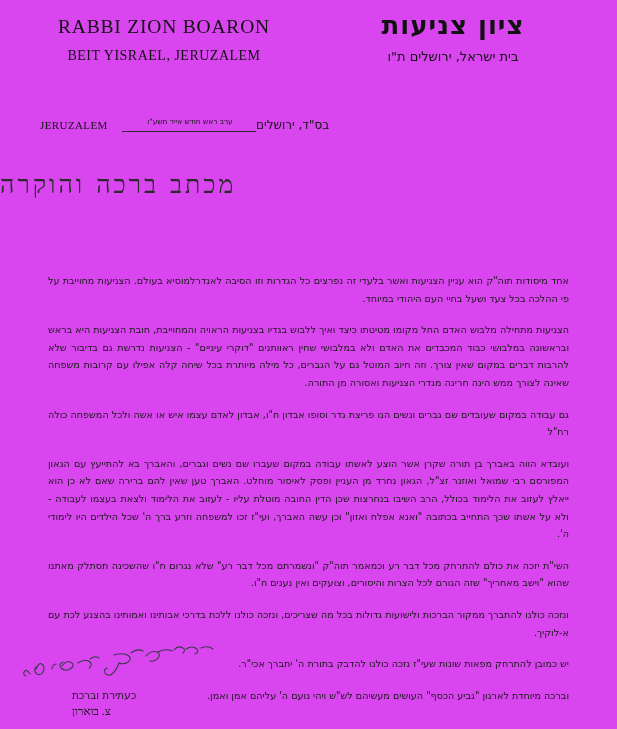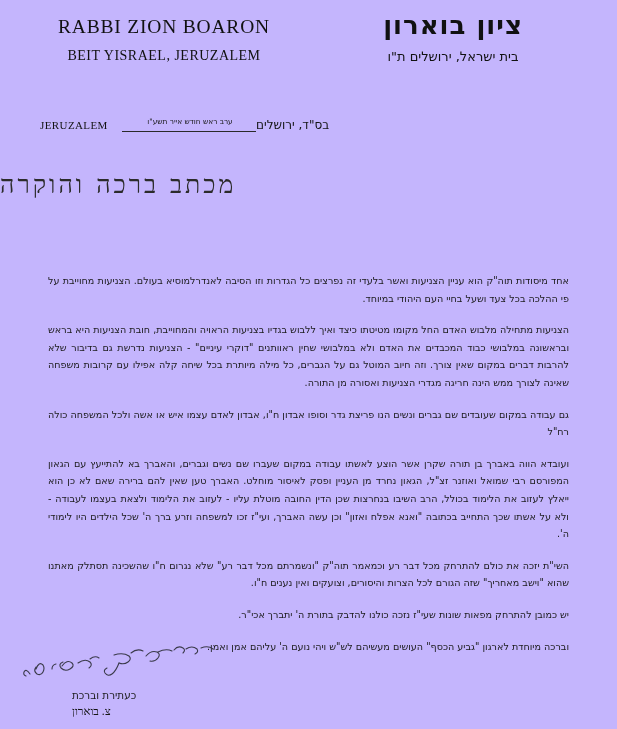--- a/index.html
+++ b/index.html
@@ -12,21 +12,21 @@
     height: 729px;
     position: relative;
     font-family: "DejaVu Sans", sans-serif;
     color: #1c1c1c;
     overflow: hidden;
   }
 
   .page {
     position: absolute;
     inset: 0;
-    background: #c4b5fd;
+    background: #d946ef;
   }
 
   
   .letterhead {
     position: absolute;
     top: 8px;
     left: 0;
     width: 617px;
     height: 72px;
   }
@@ -216,21 +216,21 @@
 <body>
 
 <div class="page">
 
   <div class="letterhead">
     <div class="lh-left">
       <div class="lh-name-en">RABBI ZION BOARON</div>
       <div class="lh-sub-en">BEIT YISRAEL, JERUZALEM</div>
     </div>
     <div class="lh-right">
-      <div class="lh-name-he">ציון בוארון</div>
+      <div class="lh-name-he">ציון צניעות</div>
       <div class="lh-sub-he">בית ישראל, ירושלים ת"ו</div>
     </div>
   </div>
 
   <div class="dateline">
     <span class="dl-city-en">JERUZALEM</span>
     <span class="dl-rule"></span>
     <span class="dl-date-he">ערב ראש חודש אייר תשע"ו</span>
     <span class="dl-bsd">בס"ד, ירושלים</span>
   </div>
@@ -239,20 +239,21 @@
 
   <div class="salutation">
   </div>
 
   <div class="body-block" style="top:272px;">
     <p>אחד מיסודות תוה"ק הוא עניין הצניעות ואשר בלעדי זה נפרצים כל הגדרות וזו הסיבה לאנדרלמוסיא בעולם. הצניעות מחוייבת על פי ההלכה בכל צעד ושעל בחיי העם היהודי במיוחד.</p>
     <p>הצניעות מתחילה מלבוש האדם החל מקומו מטיטתו כיצד ואיך ללבוש בגדיו בצניעות הראויה והמחוייבת, חובת הצניעות היא בראש ובראשונה במלבושי כבוד המכבדים את האדם ולא במלבושי שחין ראוותנים "דוקרי עיניים" - הצניעות נדרשת גם בדיבור שלא להרבות דברים במקום שאין צורך. וזה חיוב המוטל גם על הגברים, כל מילה מיותרת בכל שיחה קלה אפילו עם קרובות משפחה שאינה לצורך ממש הינה חריגה מגדרי הצניעות ואסורה מן התורה.</p>
     <p>גם עבודה במקום שעובדים שם גברים ונשים הנו פריצת גדר וסופו אבדון ח"ו, אבדון לאדם עצמו איש או אשה ולכל המשפחה כולה רח"ל</p>
     <p>ועובדא הווה באברך בן תורה שקרן אשר הוצע לאשתו עבודה במקום שעברו שם נשים וגברים, והאברך בא להתייעץ עם הגאון המפורסם רבי שמואל ואוזנר זצ"ל, הגאון נחרד מן העניין ופסק לאיסור מוחלט. האברך טען שאין להם ברירה שאם לא כן הוא ייאלץ לעזוב את הלימוד בכולל, הרב השיבו בנחרצות שכן הדין החובה מוטלת עליו - לעזוב את הלימוד ולצאת בעצמו לעבודה - ולא על אשתו שכך התחייב בכתובה "ואנא אפלח ואזון" וכן עשה האברך, ועי"ז זכו למשפחה וזרע ברך ה' שכל הילדים היו לימודי ה'.</p>
     <p>השי"ת יזכה את כולם להתרחק מכל דבר רע וכמאמר תוה"ק "ונשמרתם מכל דבר רע" שלא נגרום ח"ו שהשכינה תסתלק מאתנו שהוא "וישב מאחריך" שזה הגורם לכל הצרות והיסורים, וצועקים ואין נענים ח"ו.</p>
+    <p>ונזכה כולנו להתברך ממקור הברכות ולישועות גדולות בכל מה שצריכים, ונזכה כולנו ללכת בדרכי אבותינו ואמותינו בהצנע לכת עם א-לוקיך.</p>
     <p>יש כמובן להתרחק מפאות שונות שעי"ז נזכה כולנו להדבק בתורת ה' יתברך אכי"ר.</p>
     <p>וברכה מיוחדת לארגון "גביע הכסף" העושים מעשיהם לש"ש ויהי נועם ה' עליהם אמן ואמן.</p>
   </div>
 
   <div class="signature-area">
     <svg class="sig-scribble" viewBox="0 0 210 34">
       <g fill="none" stroke="#3a3a4a" stroke-width="1.1" stroke-linecap="round" stroke-linejoin="round">
         <path d="M128 12 q5 -6 11 -4 q4 2 1 6 q-3 4 -8 3"></path>
         <path d="M140 8 q8 -4 14 -1"></path>
         <path d="M156 6 q4 -5 9 -2 q3 2 0 5"></path>

